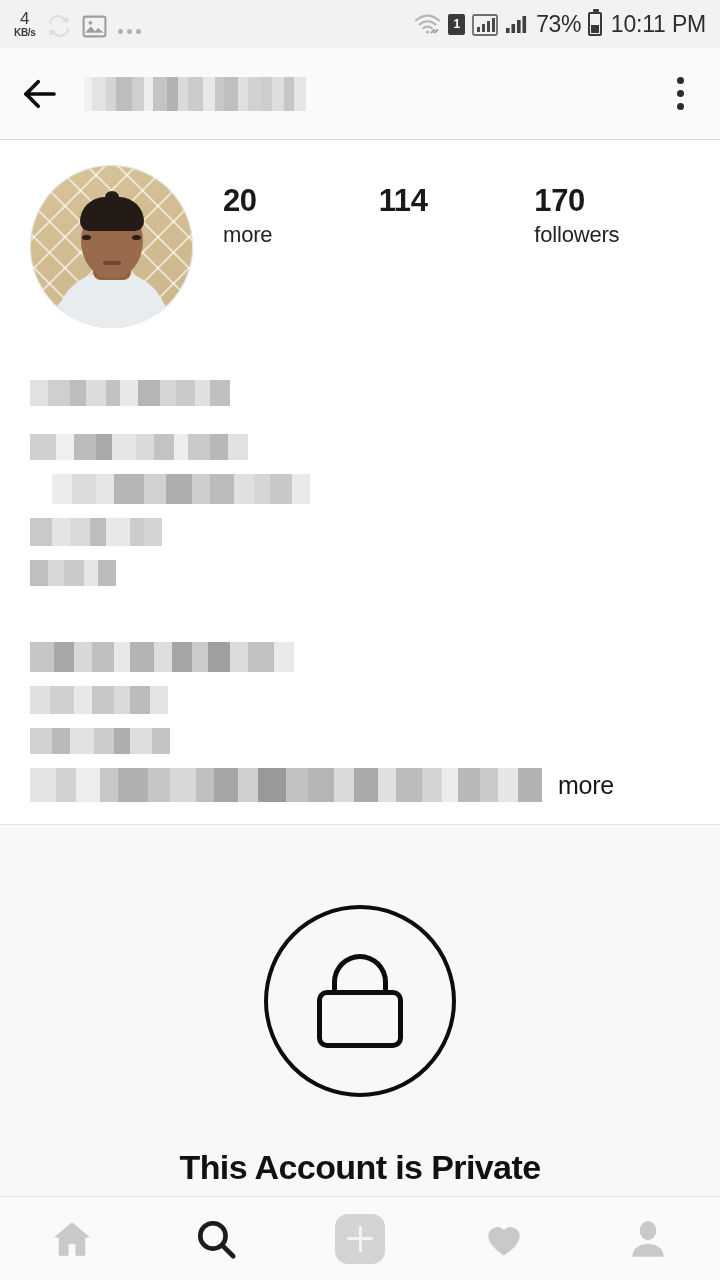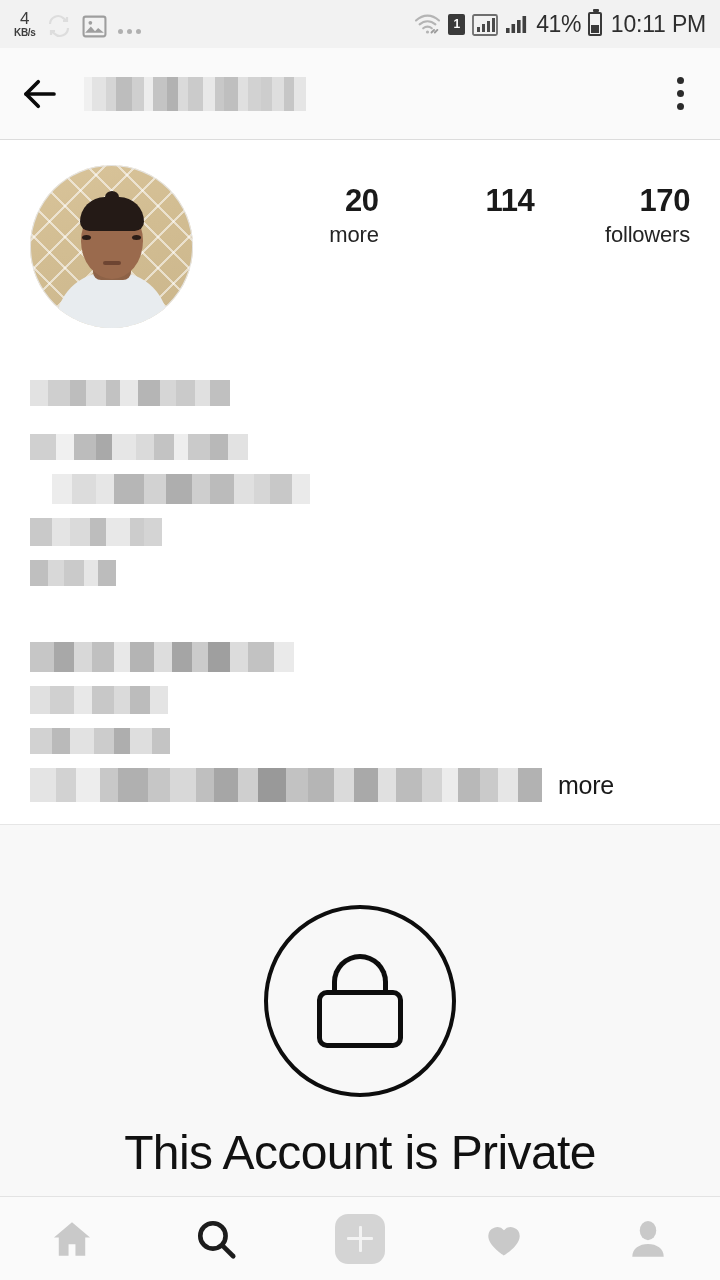--- a/index.html
+++ b/index.html
@@ -79,21 +79,21 @@
              width:64px; height:34px; background:#241a16; border-radius:32px 32px 12px 12px; }
   .av-tuft { position:absolute; left:50%; top:26px; transform:translateX(-50%);
              width:14px; height:12px; background:#241a16; border-radius:50% 50% 0 0; }
   .av-eye { position:absolute; top:70px; width:9px; height:5px; background:#2b1d17; border-radius:50%; }
   .av-eye.l { left:52px; } .av-eye.r { right:52px; }
   .av-mouth { position:absolute; left:50%; top:96px; transform:translateX(-50%);
               width:18px; height:4px; background:#5f3a2a; border-radius:3px; opacity:.75; }
 
   .stats-wrap { flex:1; padding-left:30px; }
   .stats { display:flex; padding-top:18px; }
-  .stat { flex:1; text-align:right; }
+  .stat { flex:1; text-align:left; }
   .stat .n { font-size:31px; font-weight:700; color:#1a1a1a; line-height:1.15; letter-spacing:-0.4px; }
   .stat .l { font-size:22px; font-weight:400; color:#242424; margin-top:3px; letter-spacing:-0.2px; }
   .action-btn {
     margin-top:22px; height:58px; width:100%;
     border:1px solid #e0e0e0; border-radius:6px; background:#fff;
     display:flex; align-items:center; justify-content:center;
     font-size:25px; font-weight:700; color:#1a1a1a; letter-spacing:-0.2px;
   }
 
   
@@ -120,21 +120,21 @@
   .lock .shackle {
     position:absolute; top:0; left:50%; transform:translateX(-50%);
     width:56px; height:56px; border:5px solid #0d0d0d; border-bottom:none;
     border-radius:28px 28px 0 0;
   }
   .lock .body {
     position:absolute; bottom:0; left:0; width:86px; height:58px;
     border:5px solid #0d0d0d; border-radius:10px; background:#f8f8f8;
   }
   .private-title {
-    margin-top:28px; font-size:48px; font-weight:400; color:#111;
+    margin-top:51px; font-size:34px; font-weight:700; color:#111;
     letter-spacing:-0.6px; white-space:nowrap;
   }
 
   
   .tabbar {
     position:absolute; bottom:0; left:0; width:720px; height:84px;
     background:#fafafa; border-top:1px solid #e3e3e3;
     display:flex; align-items:center;
   }
   .tab { flex:1; display:flex; align-items:center; justify-content:center; height:100%; }
@@ -202,21 +202,21 @@
         </svg>
       </span>
       <span class="sb-icon">
         <svg width="24" height="25" viewBox="0 0 24 25" fill="none">
           <rect x="1" y="16" width="3.6" height="5" fill="#3f3f3f"></rect>
           <rect x="6.5" y="12" width="3.6" height="9" fill="#3f3f3f"></rect>
           <rect x="12" y="8" width="3.6" height="13" fill="#3f3f3f"></rect>
           <rect x="17.5" y="4" width="3.6" height="17" fill="#3f3f3f"></rect>
         </svg>
       </span>
-      <span class="sb-pct">41%</span>
+      <span class="sb-pct">73%</span>
       <span class="batt">
           <i></i>
         </span>
       <span class="sb-time">10:11 PM</span>
     </div>
   </div>
 
   <div class="header">
     <div class="back-arrow">
       <svg viewBox="0 0 24 24" fill="none" stroke="#0a0a0a" stroke-width="2.1" stroke-linecap="round" stroke-linejoin="round">

